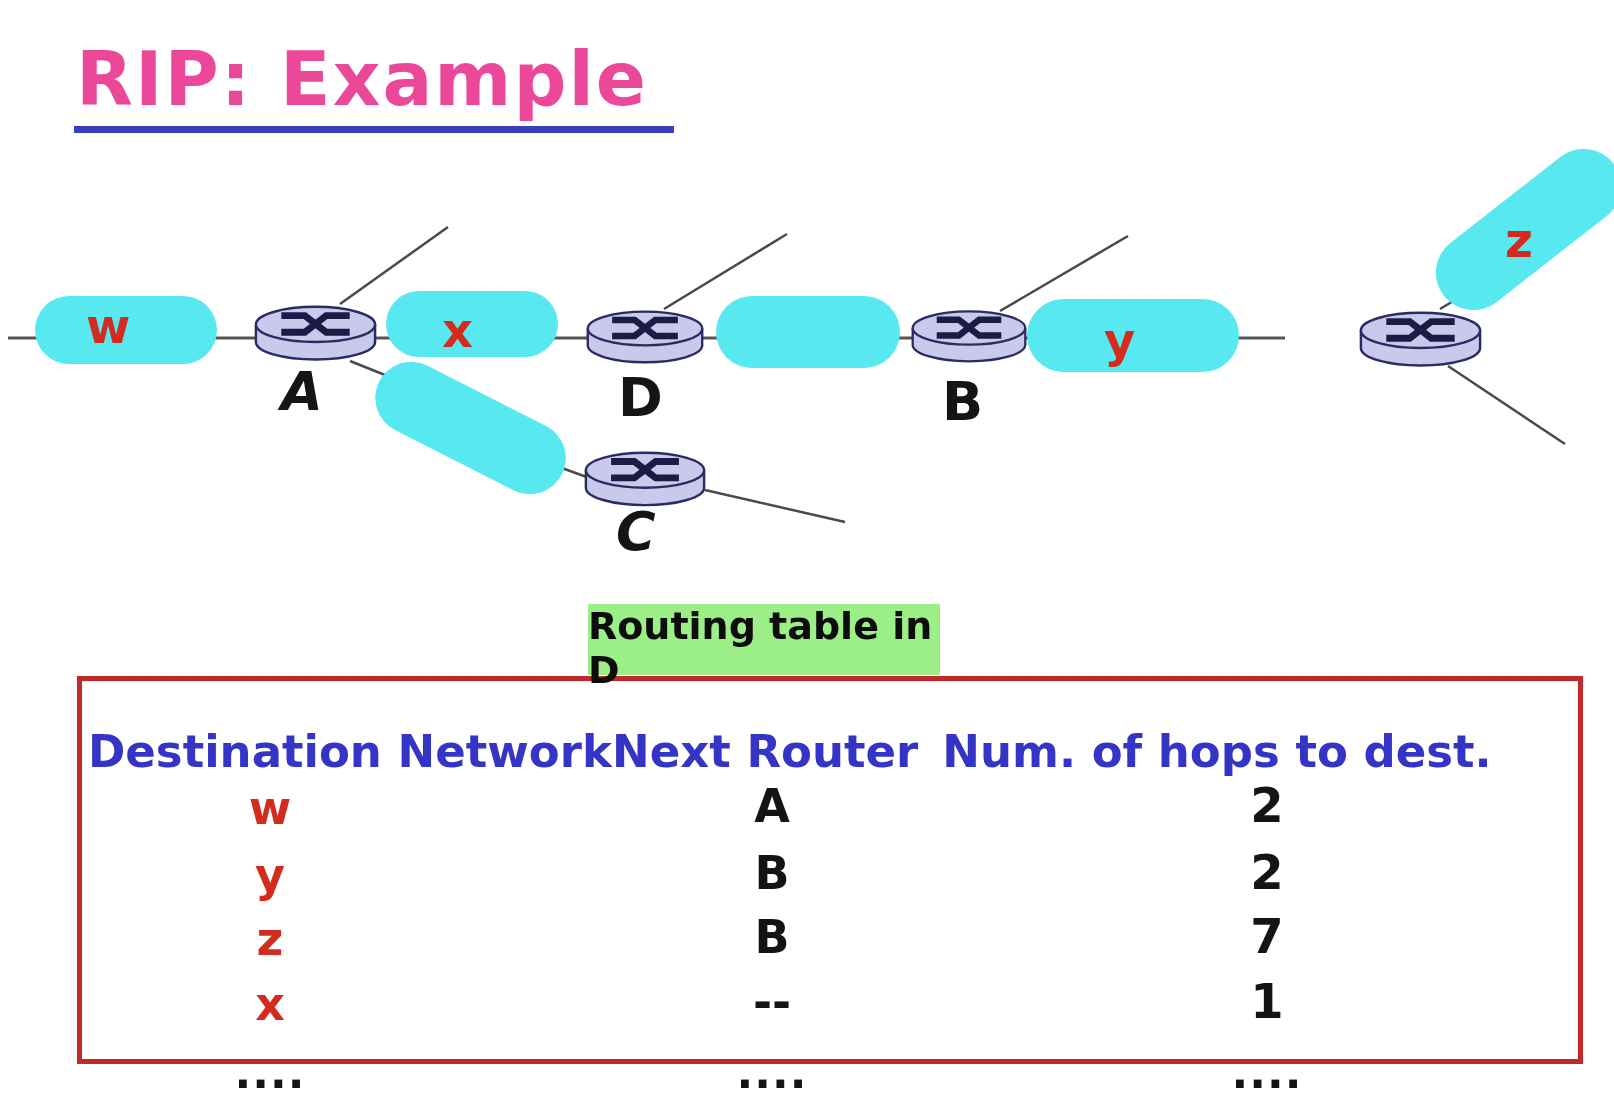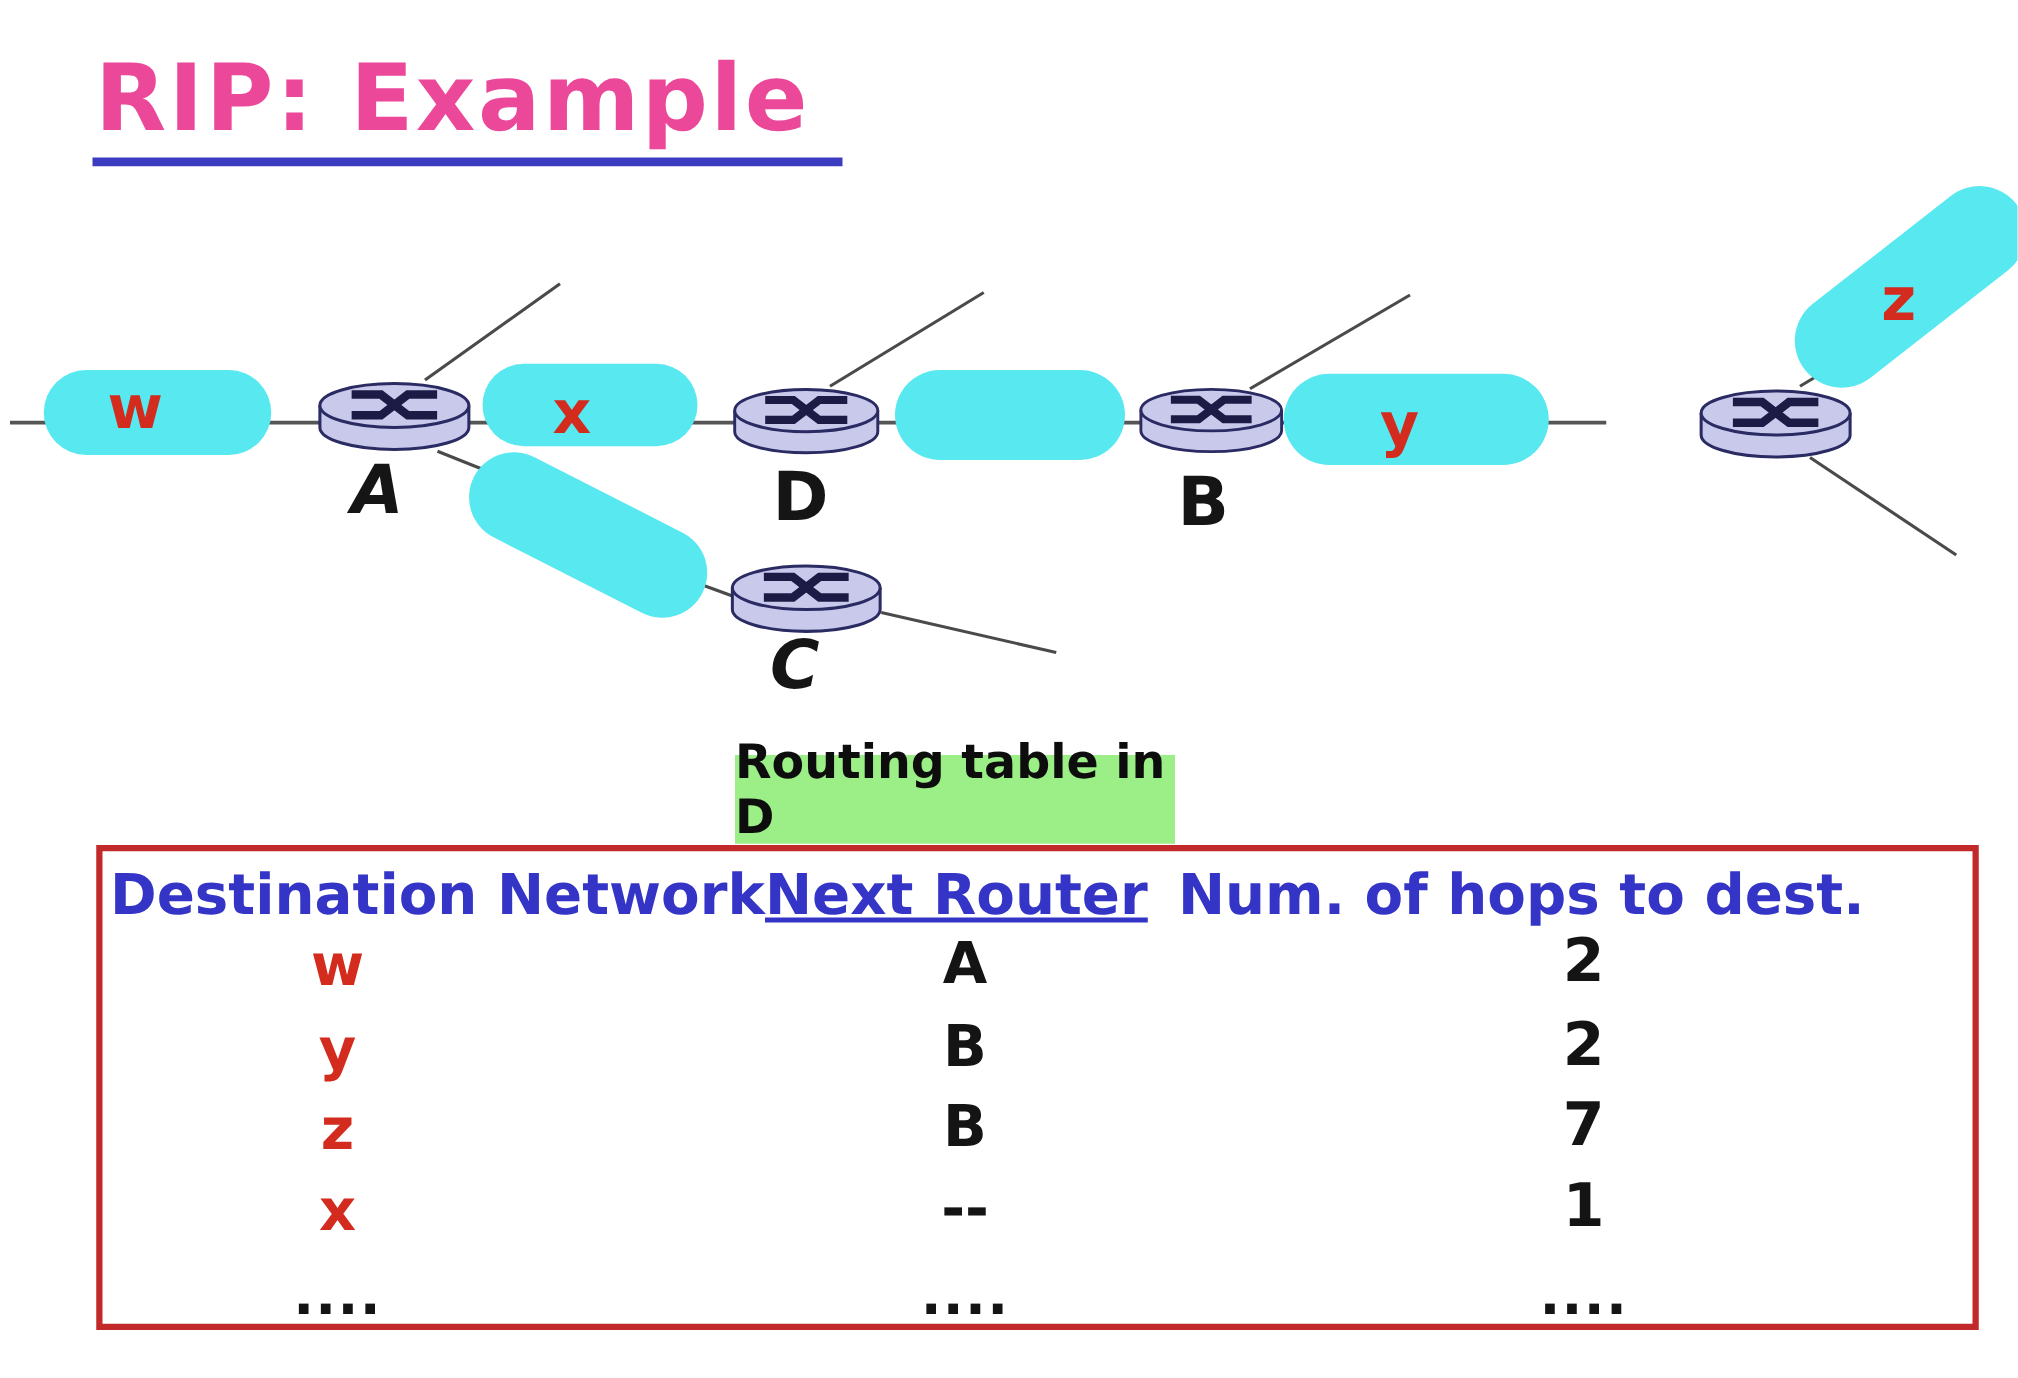--- a/index.html
+++ b/index.html
@@ -14,26 +14,26 @@
   
   #lines{position:absolute;left:0;top:0;z-index:0;}
   .blob{position:absolute;background:#58e8f0;border-radius:40px;z-index:1;}
   .router{position:absolute;z-index:2;}
   .rlabel{position:absolute;z-index:3;font-size:54px;font-weight:600;color:#151515;}
   .nlabel{position:absolute;z-index:3;font-size:48px;font-weight:700;color:#d32b1e;}
 
   
   .caption{position:absolute;left:588px;top:604px;width:352px;height:71px;z-index:4;
            background:#9cee87;color:#0d0d0d;font-size:38px;font-weight:600;
-           display:flex;align-items:flex-end;justify-content:center;}
+           display:flex;align-items:flex-start;justify-content:center;}
 
   
   .rtable{position:absolute;left:77px;top:676px;width:1506px;height:388px;z-index:3;
           border:5px solid #c2292b;box-sizing:border-box;background:#fff;}
-  .cell{position:absolute;white-space:nowrap;}
+  .cell{position:absolute;white-space:nowrap;margin-top:36px;}
   .hdr{color:#3434c6;font-size:45px;font-weight:700;}
   .c-center{text-align:center;}
   .dest{color:#d32b1e;font-size:46px;font-weight:700;}
   .next{color:#141414;font-size:46px;font-weight:600;}
   .hops{color:#141414;font-size:48px;font-weight:600;}
   .dots{color:#141414 !important;font-size:44px;font-weight:700;letter-spacing:1px;}
 </style>
 </head>
 <body>
 
@@ -122,21 +122,21 @@
 <div class="nlabel" style="left:442px;top:302px;">x</div>
 <div class="nlabel" style="left:1104px;top:312px;">y</div>
 <div class="nlabel" style="left:1505px;top:212px;">z</div>
 
 <div class="caption">
   <span>Routing table in D</span>
 </div>
 
 <div class="rtable">
   <div class="cell hdr" style="left:6px;top:8px;">Destination Network</div>
-  <div class="cell hdr c-center" style="left:530px;top:8px;width:300px;text-decoration:underline;">Next Router</div>
+  <div class="cell hdr c-center" style="left:530px;top:8px;width:300px;">Next Router</div>
   <div class="cell hdr c-center" style="left:845px;top:8px;width:580px;">Num. of hops to dest.</div>
 
   <div class="cell dest c-center" style="left:8px;top:64px;width:360px;">w</div>
   <div class="cell next c-center" style="left:540px;top:62px;width:300px;">A</div>
   <div class="cell hops c-center" style="left:1020px;top:60px;width:330px;">2</div>
 
   <div class="cell dest c-center" style="left:8px;top:131px;width:360px;">y</div>
   <div class="cell next c-center" style="left:540px;top:129px;width:300px;">B</div>
   <div class="cell hops c-center" style="left:1020px;top:127px;width:330px;">2</div>
 

